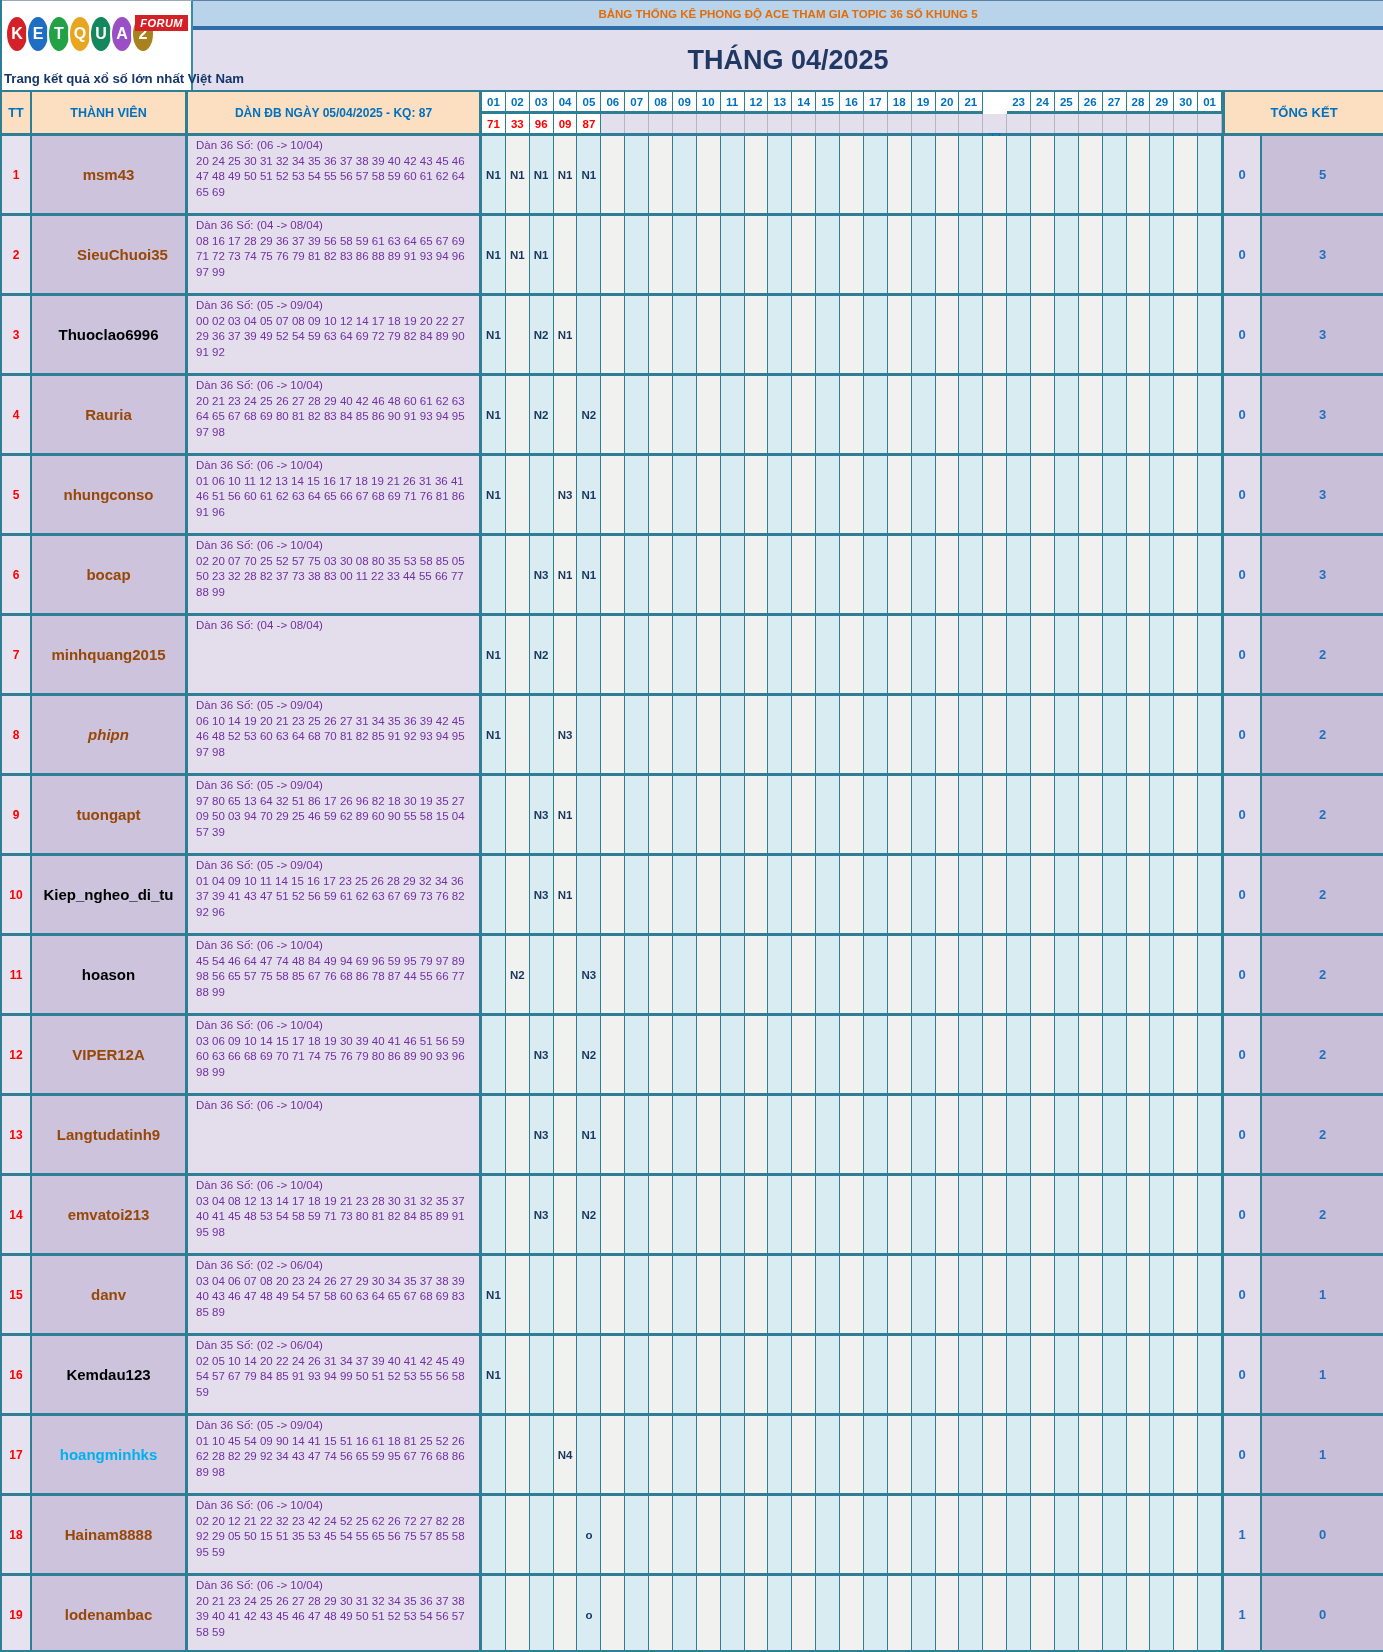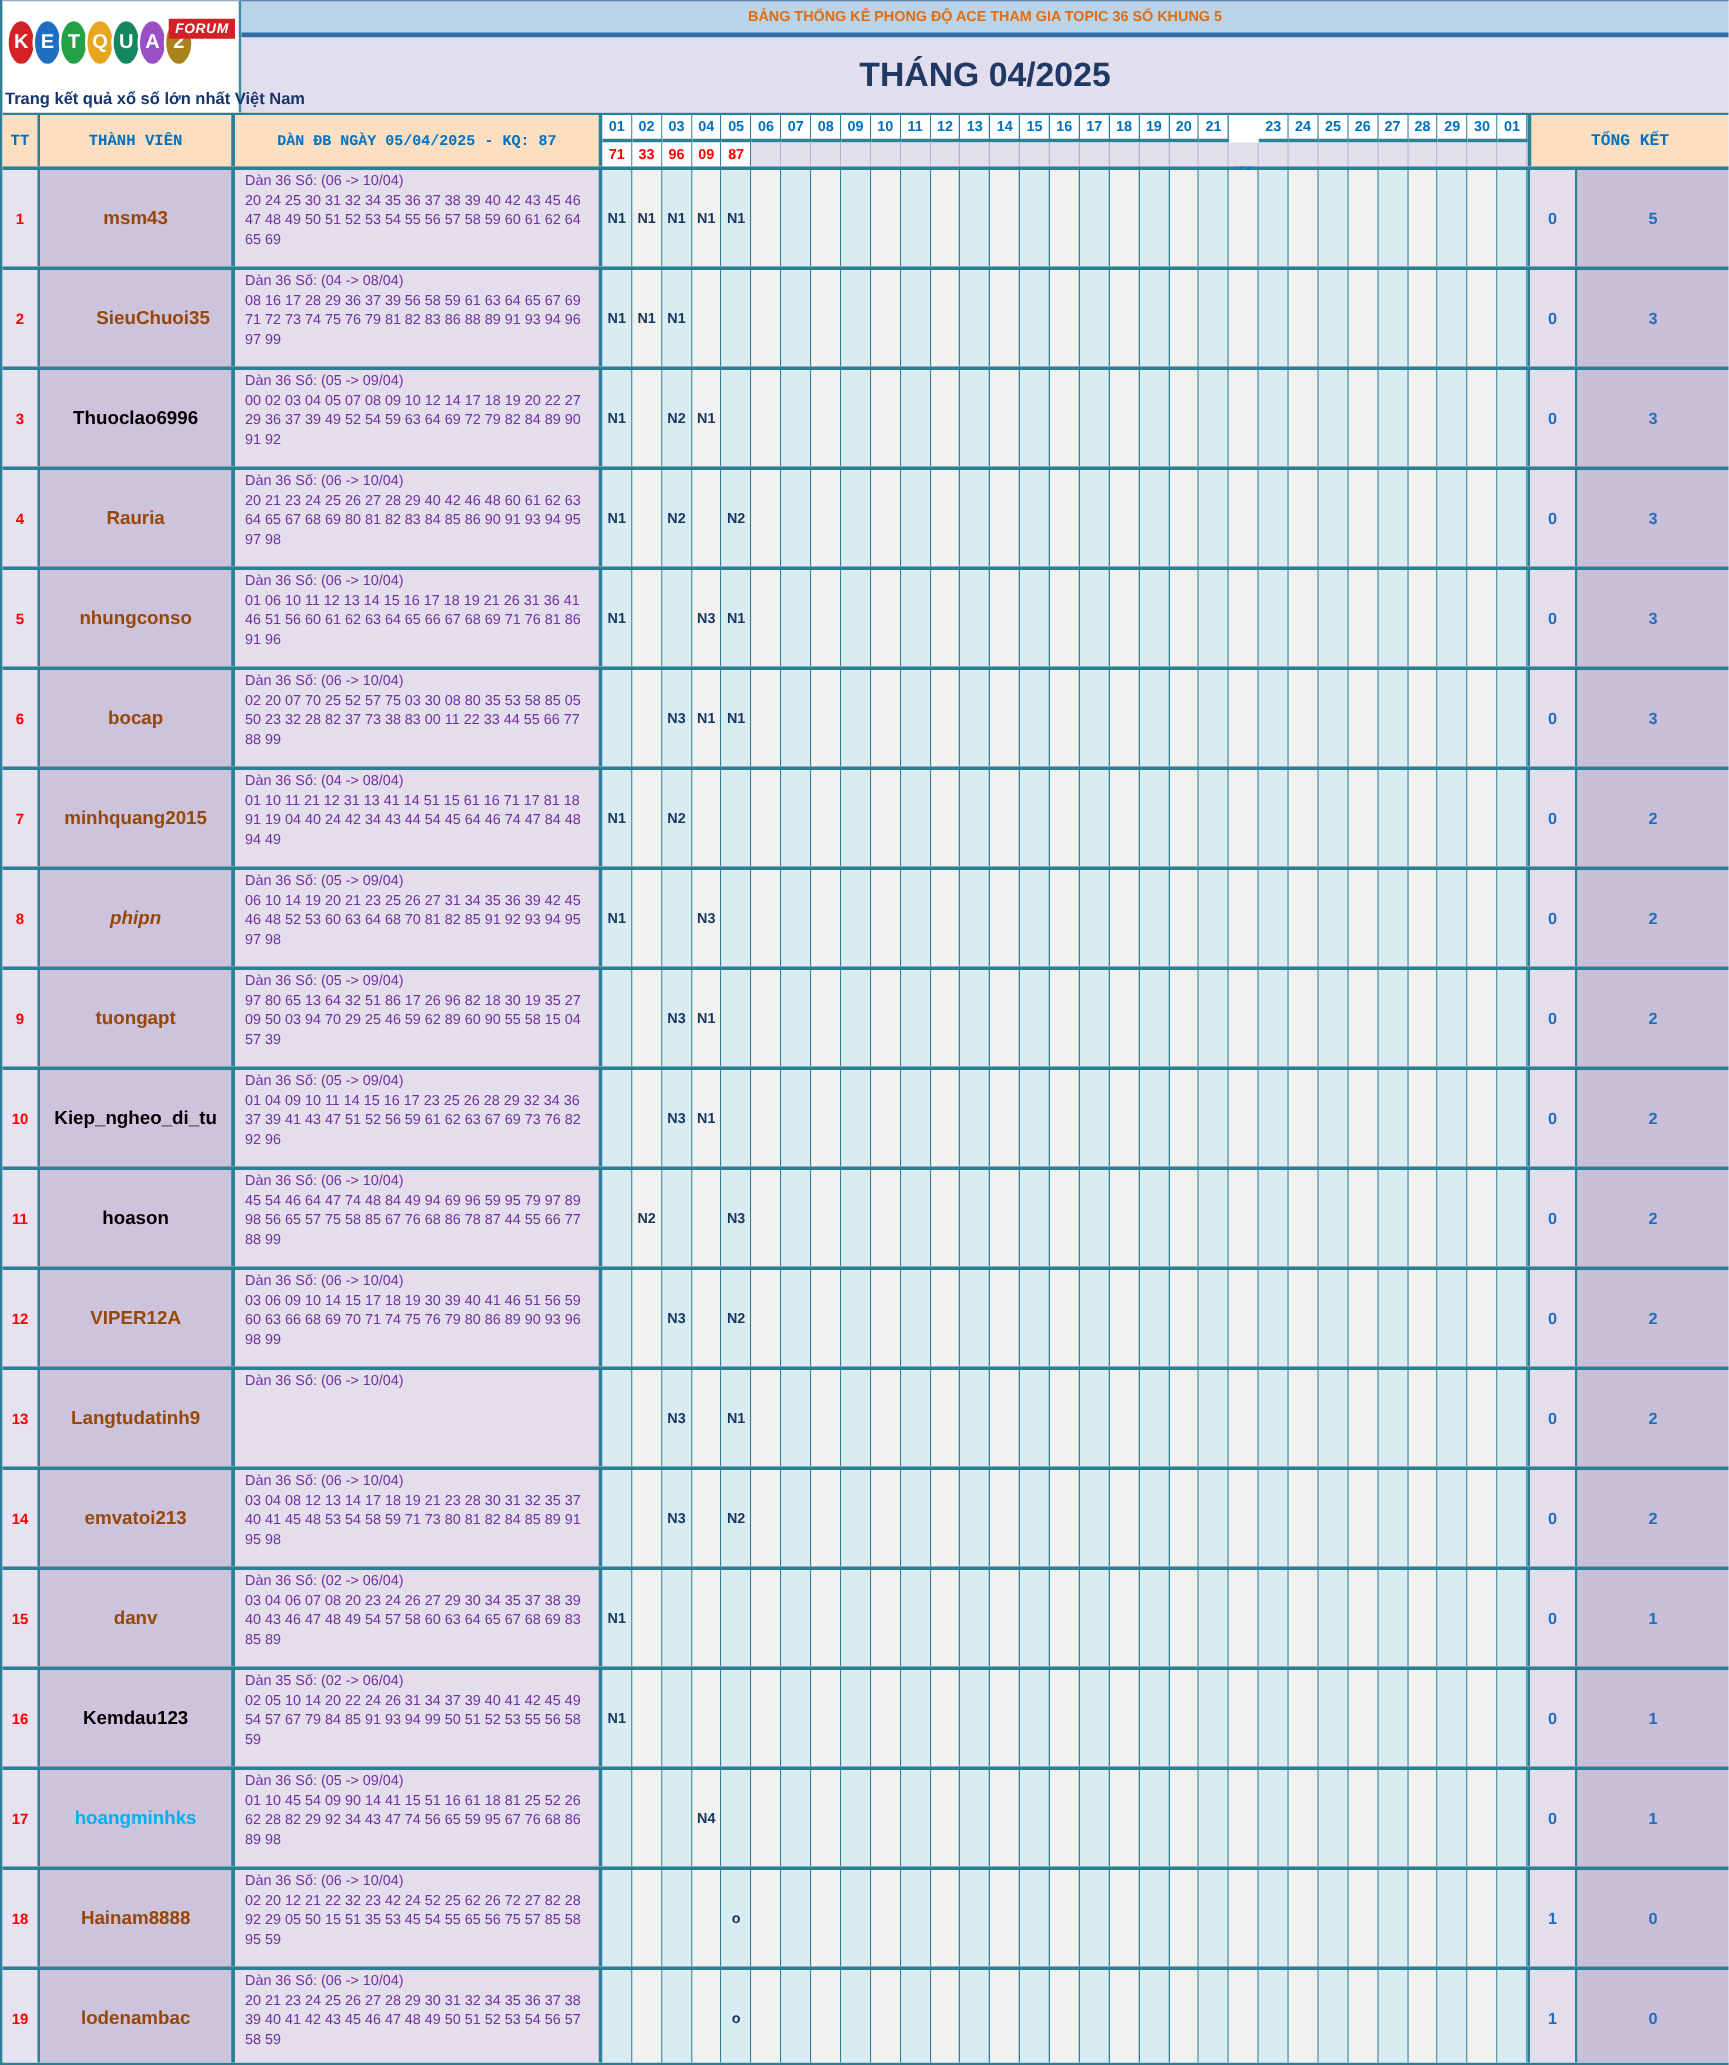--- a/index.html
+++ b/index.html
@@ -24,21 +24,21 @@
   .banner{grid-row:1;grid-column:2;background:#b9d3ea;color:#e36c0a;
     font-weight:bold;font-size:11.5px;display:flex;align-items:center;justify-content:center;
     border-top:1px solid #5b81a8;border-bottom:4px solid #2f6da8;}
   .month-title{grid-row:2;grid-column:2;background:#e2deed;color:#1f3864;
     font-weight:bold;font-size:27px;display:flex;align-items:center;justify-content:center;}
   
   .cols{display:grid;grid-template-columns:30px 156px 294px repeat(31,1fr) 40px 121px;}
   
   .band-header{grid-template-rows:22px 19px;background:#fff;border-top:2px solid #2e7f95;}
   .hdr-peach{background:#fbdfc0;color:#0070c0;font-weight:bold;font-size:12.5px;
-    display:flex;align-items:center;justify-content:center;font-family:Liberation Mono, monospace;}
+    display:flex;align-items:center;justify-content:center;}
   .h-tt{grid-row:1/3;grid-column:1;border-right:2px solid #2e7f95;}
   .h-member{grid-row:1/3;grid-column:2;border-right:3px solid #2e7f95;}
   .h-dan{grid-row:1/3;grid-column:3;border-right:3px solid #2e7f95;font-size:12px;}
   .h-total{grid-row:1/3;grid-column:35/37;border-left:3px solid #2e7f95;font-size:13px;}
   .day-h{grid-row:1;background:#fff;color:#0070c0;font-weight:bold;font-size:11.5px;
     display:flex;align-items:center;justify-content:center;
     border-right:1px solid #2e7f95;border-bottom:3px solid #2e7f95;text-align:right;}
   .day-r{grid-row:2;background:#e4dfec;color:#ff0000;font-weight:bold;font-size:11.5px;
     display:flex;align-items:center;justify-content:center;border-right:1px solid #b9b3c8;}
   .day-r.has-val{background:#ffffff;border-right:1px solid #2e7f95;}
@@ -384,21 +384,20 @@
         <div class="c c-day a1"></div>
         <div class="c c-day a0"></div>
         <div class="c c-t1">0</div>
         <div class="c c-t2">3</div>
       </div>
       <div class="cols row">
         <div class="c c-tt">7</div>
         <div class="c c-name" style="color: rgb(151, 71, 6);">minhquang2015</div>
         <div class="c-dan">
           <div class="dan-title">Dàn 36 Số: (04 -&gt; 08/04)</div>
-          <div class="dan-numbers">01 10 11 21 12 31 13 41 14 51 15 61 16 71 17 81 18 91 19 04 40 24 42 34 43 44 54 45 64 46 74 47 84 48 94 49</div>
         </div>
         <div class="c c-day a0">N1</div>
         <div class="c c-day a1"></div>
         <div class="c c-day a0">N2</div>
         <div class="c c-day a1"></div>
         <div class="c c-day a0"></div>
         <div class="c c-day a1"></div>
         <div class="c c-day a0"></div>
         <div class="c c-day a1"></div>
         <div class="c c-day a0"></div>

